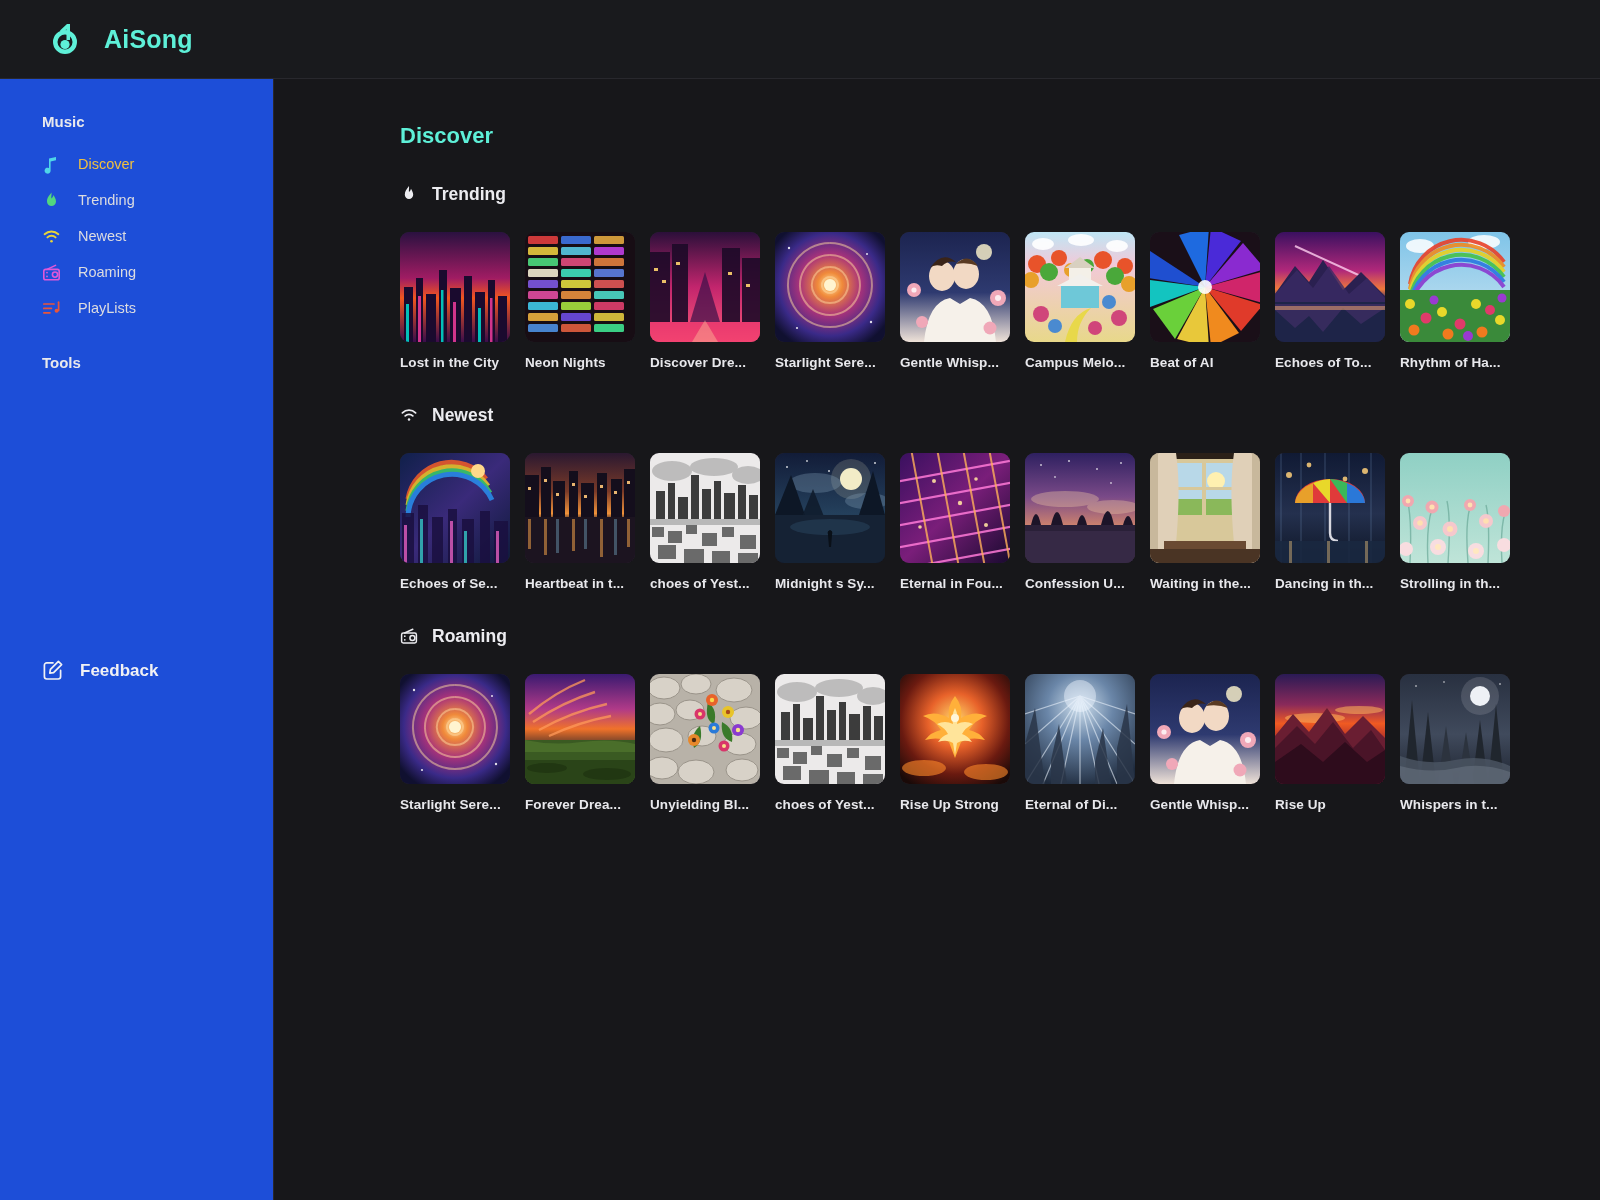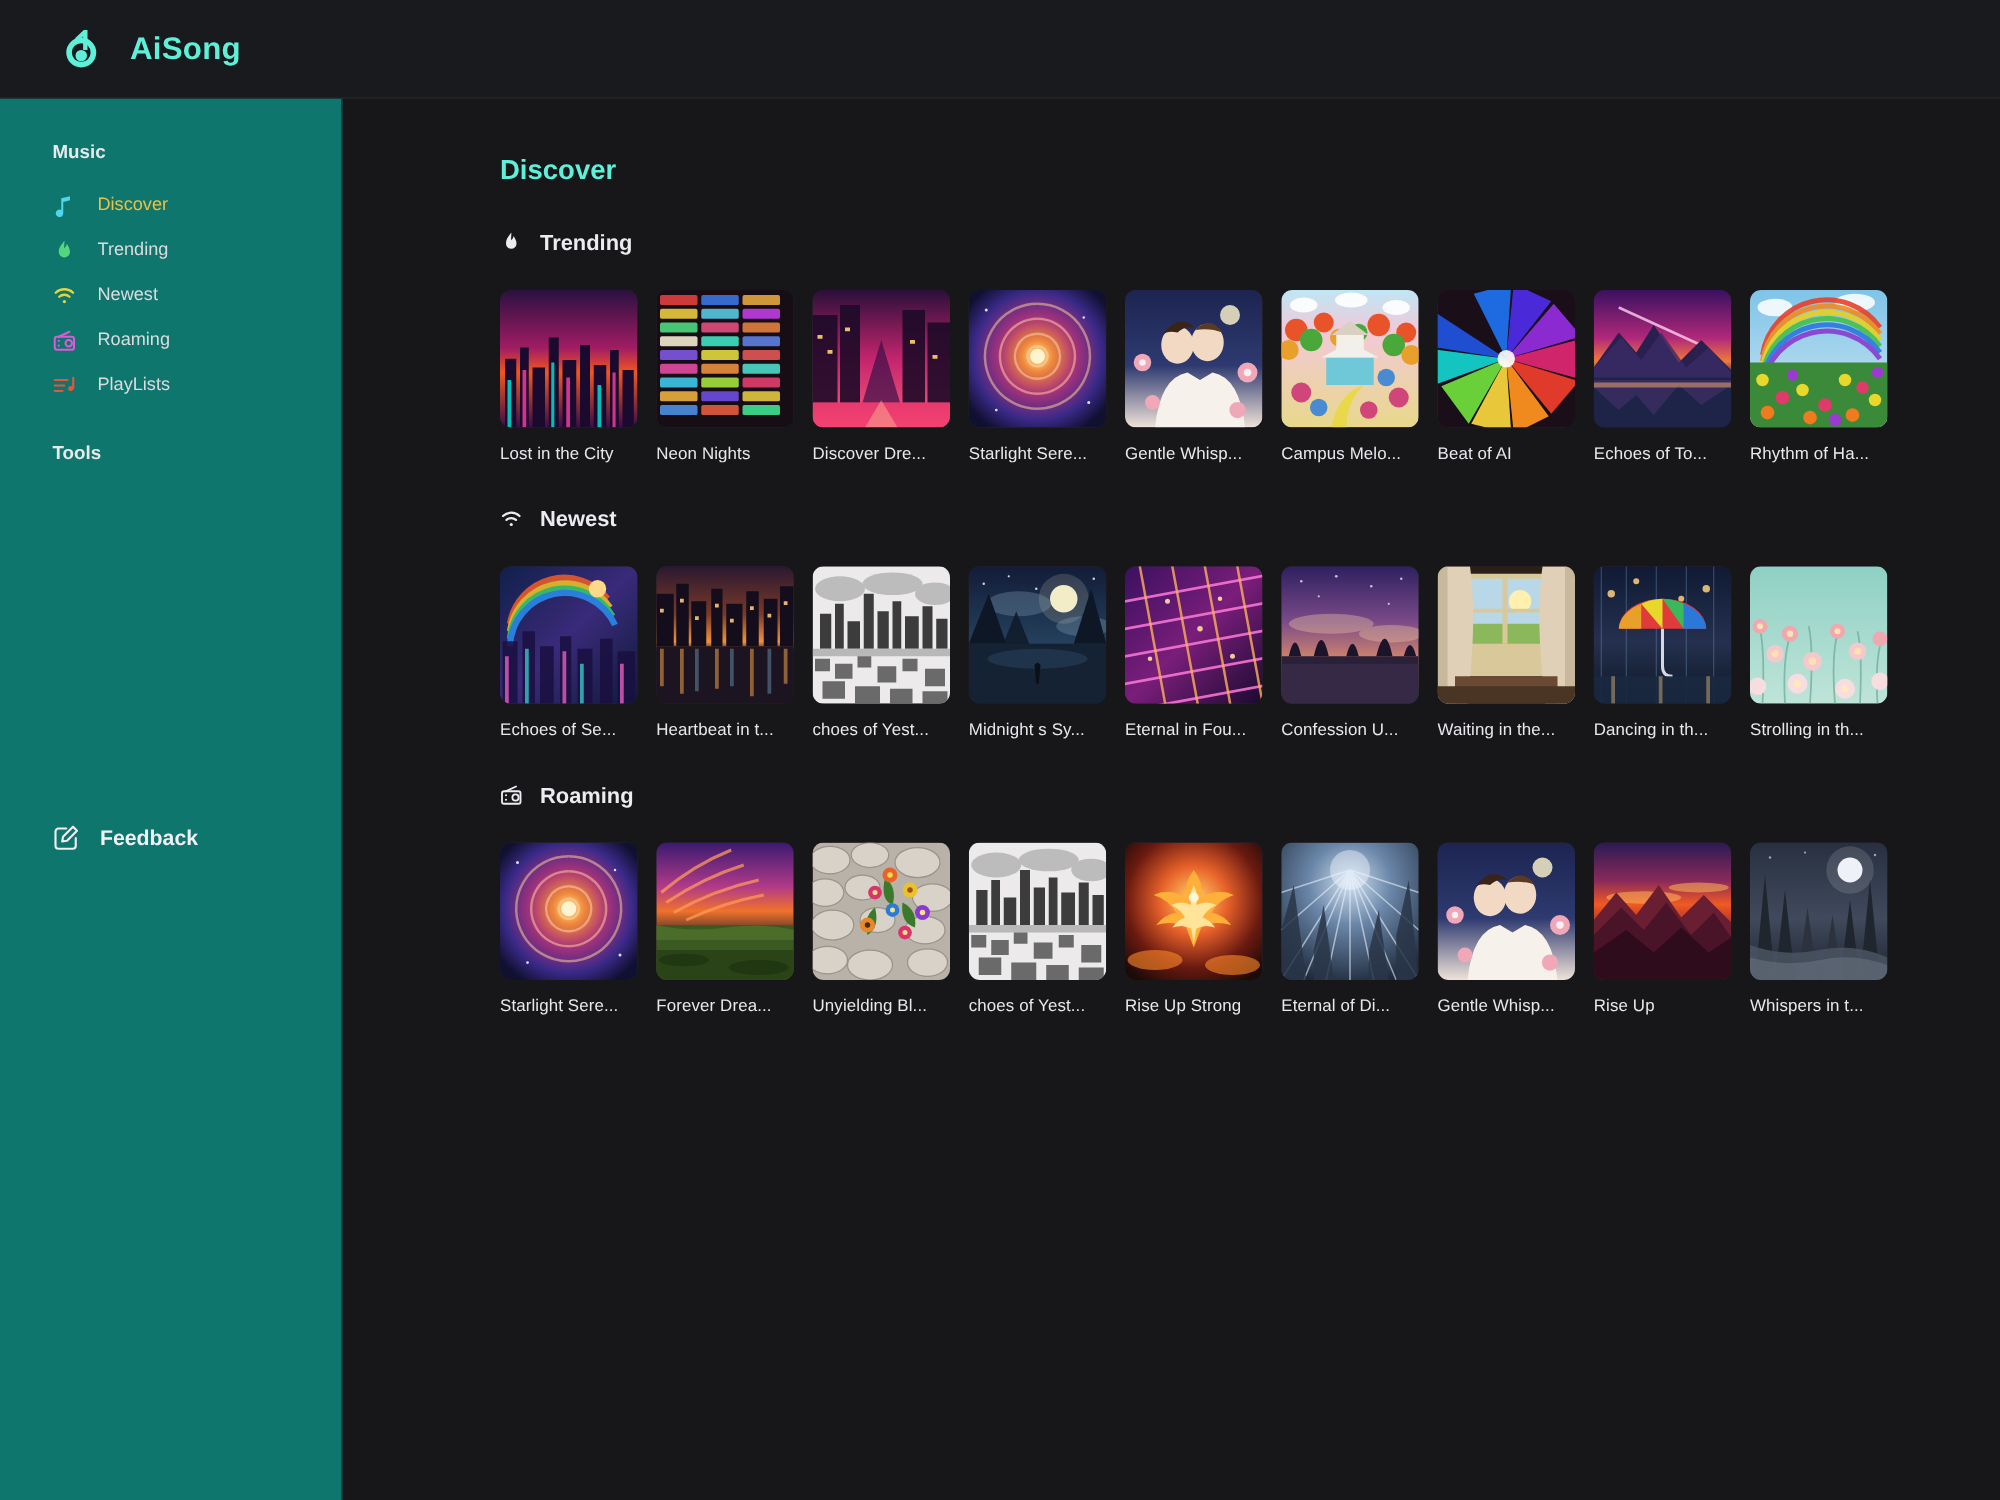--- a/index.html
+++ b/index.html
@@ -25,21 +25,21 @@
     font-size: 25px; font-weight: 700;
     color: #5ef0d8; letter-spacing: .2px;
   }
 
   
   .body-split { display: flex; flex: 1 1 auto; min-height: 0; }
 
   
   .sidebar {
     width: 274px; flex: 0 0 274px;
-    background: #0f766e;
+    background: #1d4ed8;
     border-right: 1px solid #28282d;
     padding-top: 34px;
     position: relative;
   }
   .sb-group-title {
     font-size: 15px; font-weight: 700; color: #e9e9ec;
     padding: 0 0 0 42px; margin-bottom: 16px;
   }
   .sb-group + .sb-group { margin-top: 28px; }
   .sb-item {
@@ -81,21 +81,21 @@
     height: 24px; margin-bottom: 26px;
   }
   .section-head .ic { width: 18px; height: 18px; flex: 0 0 18px; }
   .section-head .lbl {
     margin-left: 14px; font-size: 17.5px; font-weight: 700; color: #ececf0;
   }
   .row {
     display: flex; gap: 15px;
     margin-bottom: 33px;
   }
-  .card { width: 110px; flex: 0 0 110px; cursor: pointer; }
+  .card { width: 110px; flex: 0 0 110px; cursor: pointer; font-weight: bold; }
   .thumb {
     width: 110px; height: 110px; border-radius: 9px;
     overflow: hidden; position: relative;
     background: #2a2530;
   }
   .thumb svg { display: block; width: 110px; height: 110px; }
   .card-title {
     margin-top: 13px;
     font-size: 13.5px; color: #e8e8ec;
     white-space: nowrap; overflow: hidden;

